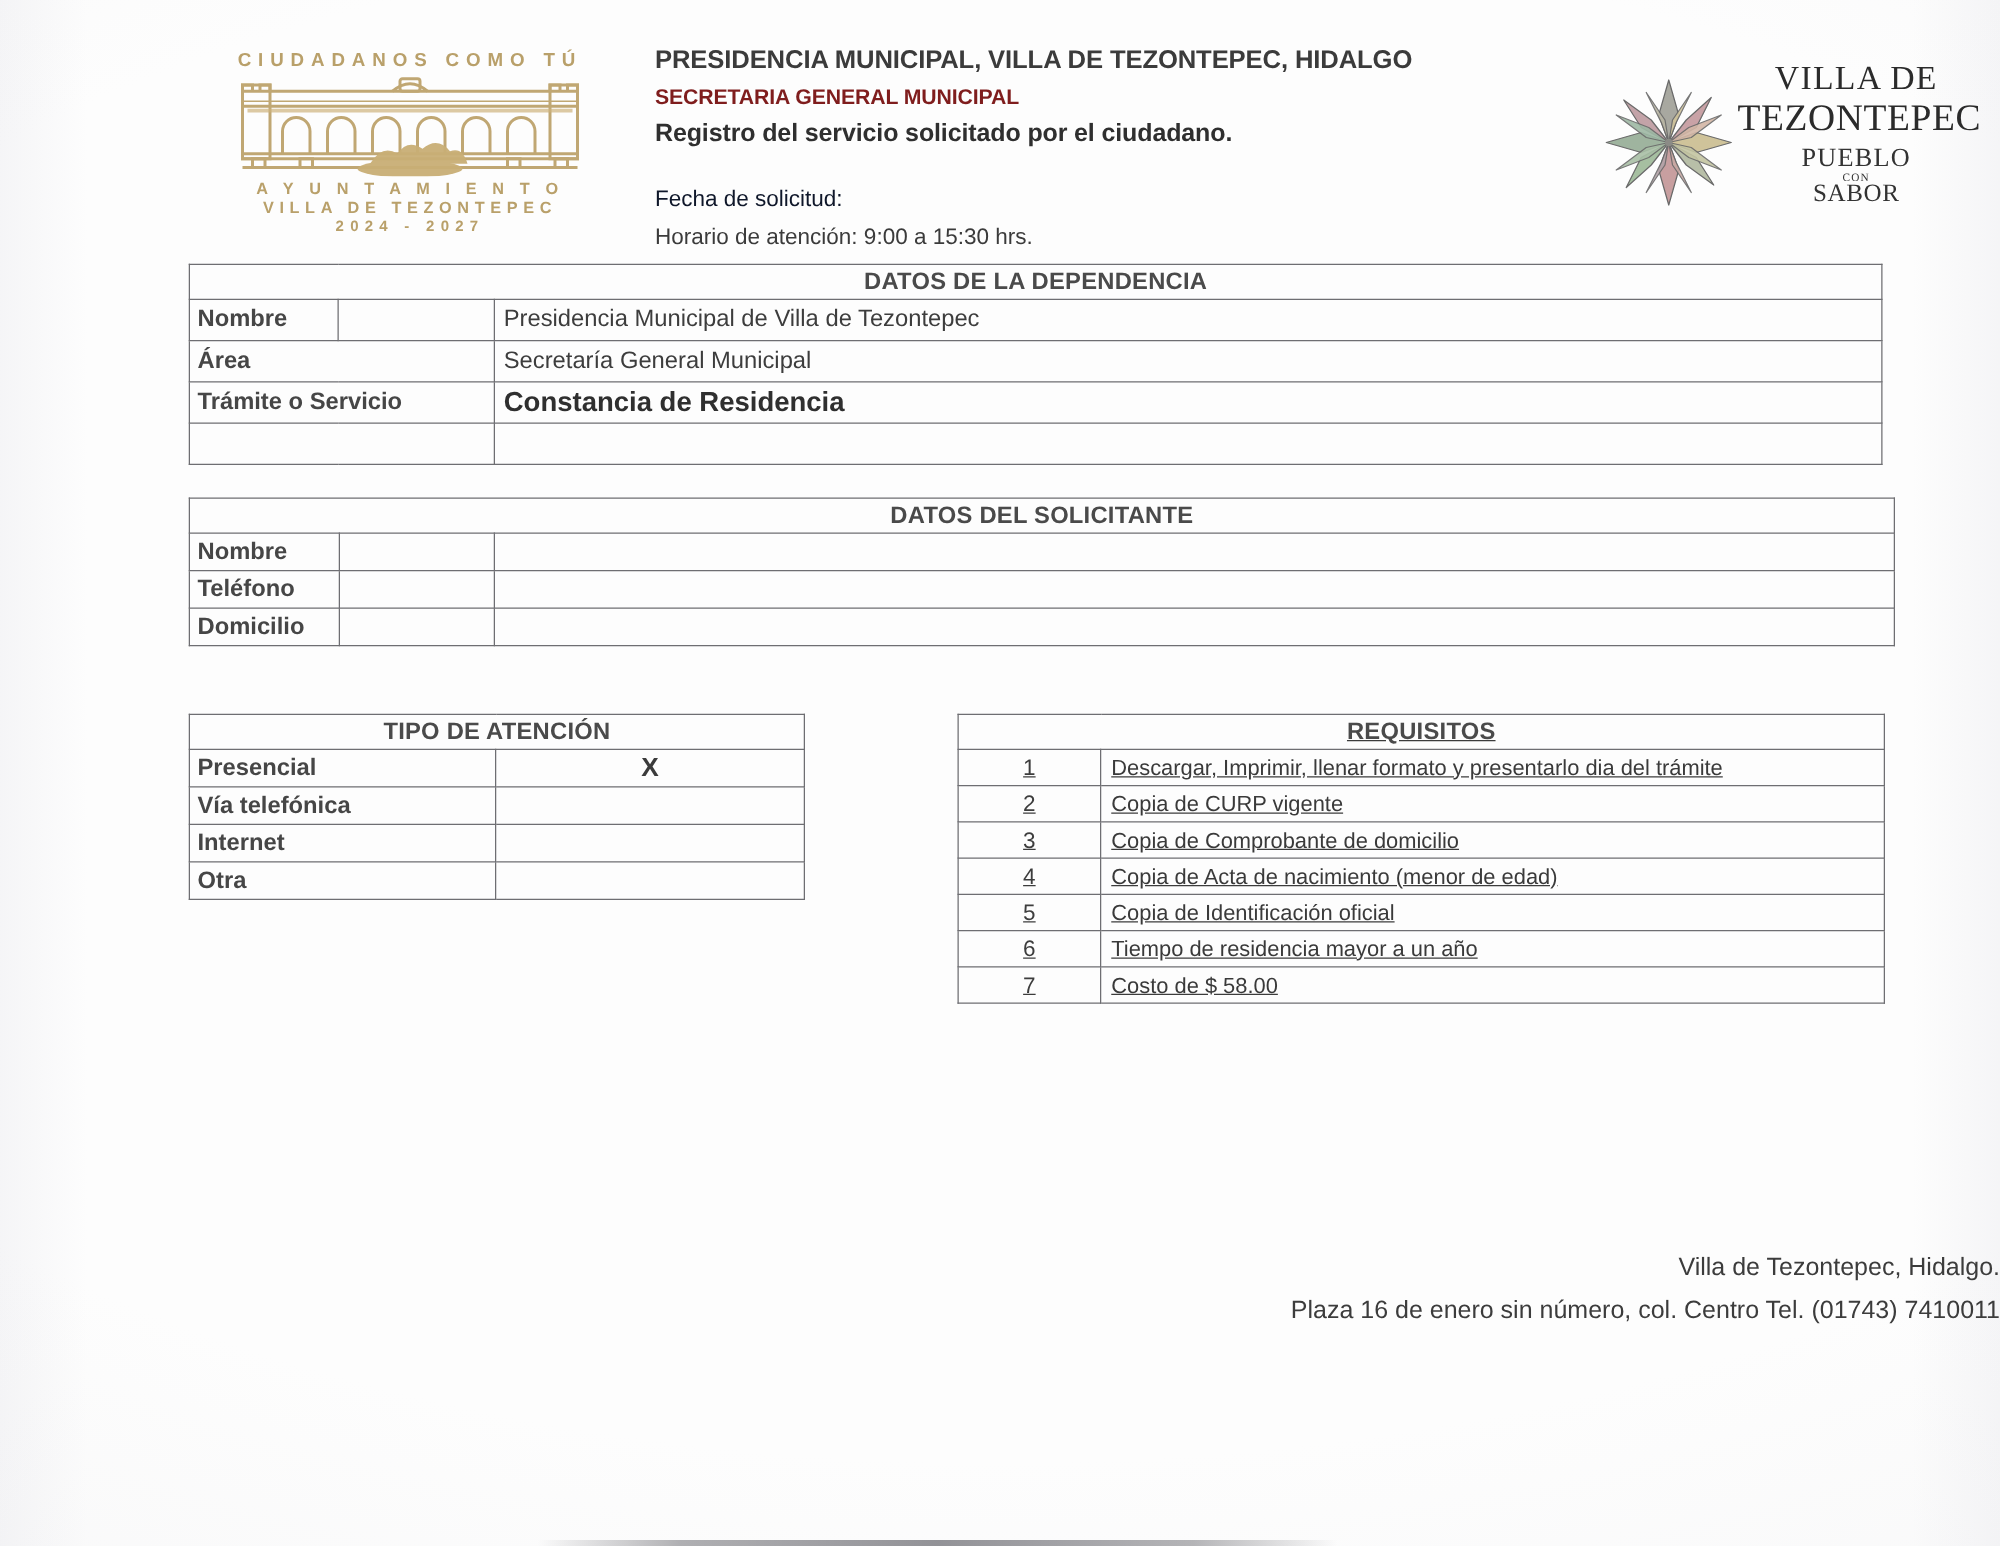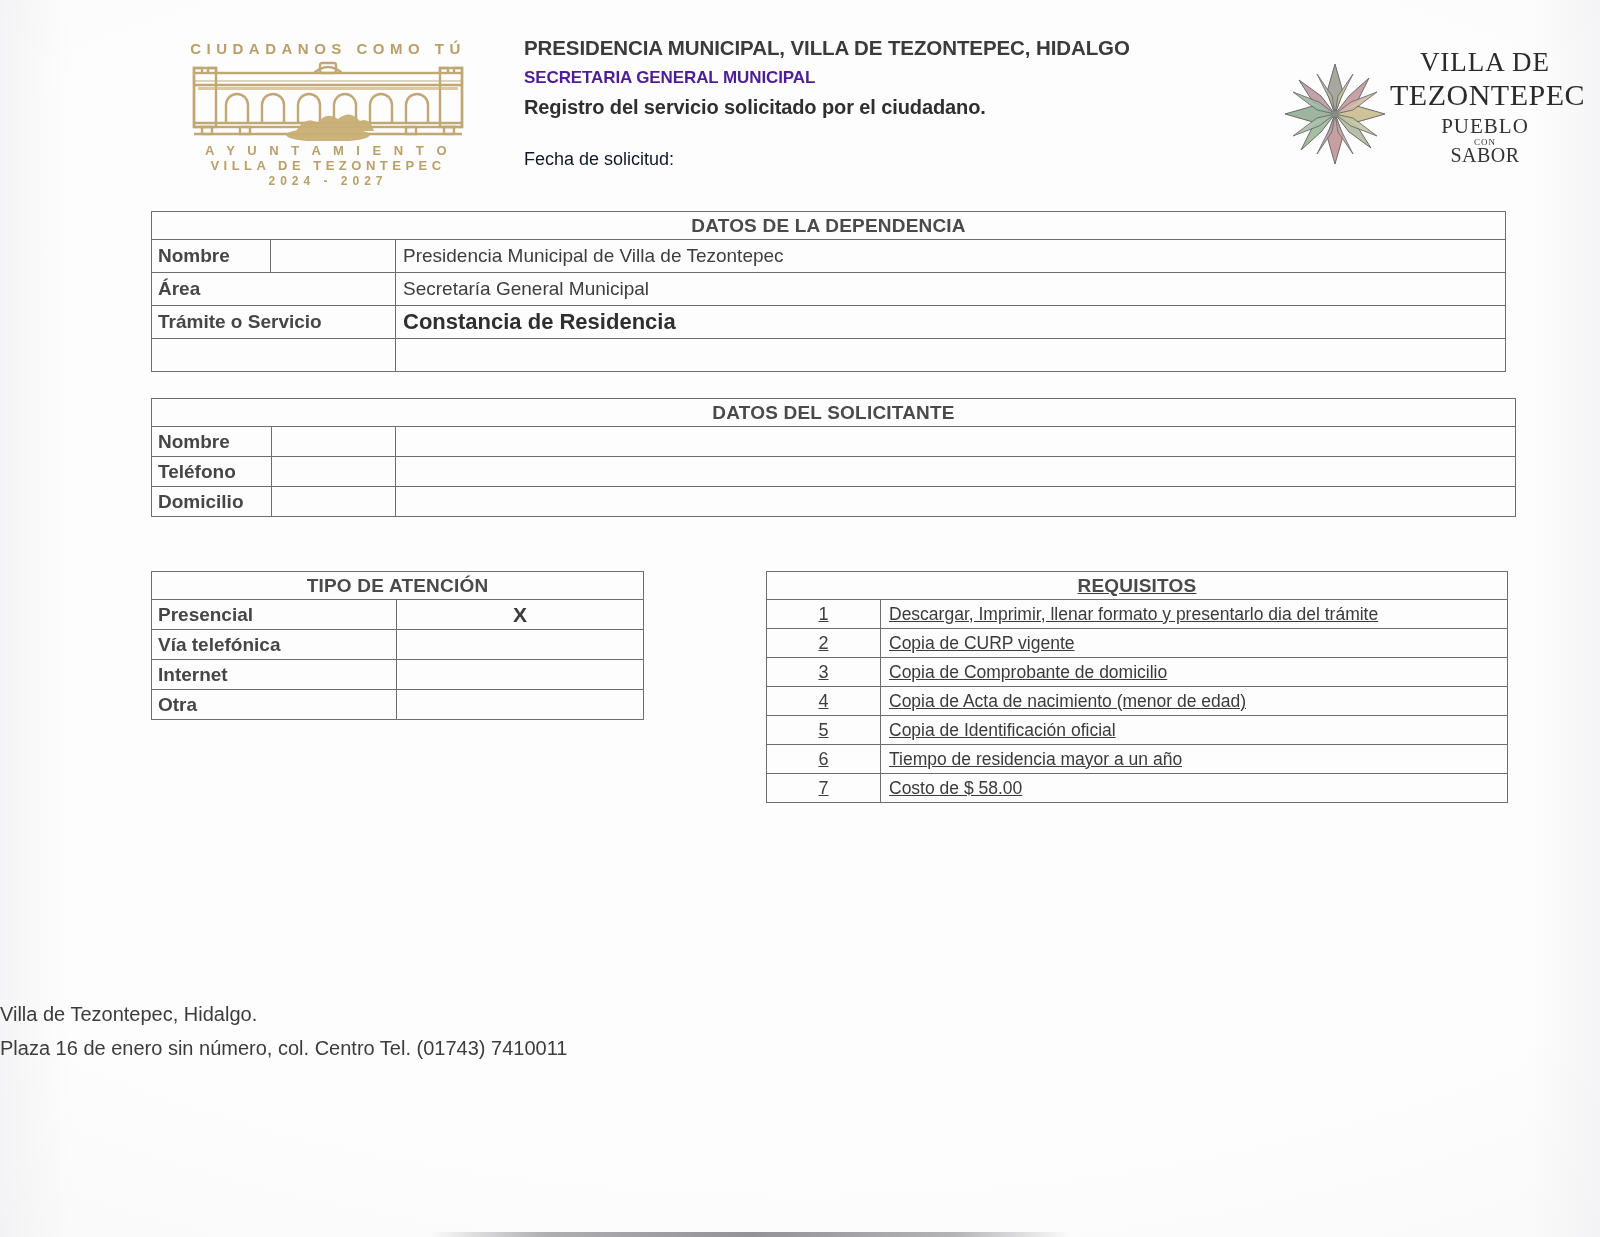--- a/index.html
+++ b/index.html
@@ -95,21 +95,21 @@
     font-size: 20.5px;
     font-weight: bold;
     letter-spacing: -0.1px;
     color: #3b3b3b;
     white-space: nowrap;
   }
   .head-line2 {
     font-size: 17px;
     font-weight: bold;
     margin-top: 8px;
-    color: #4c1d95;
+    color: #7f1d1d;
     letter-spacing: -0.1px;
   }
   .head-line3 {
     font-size: 20px;
     font-weight: bold;
     margin-top: 8px;
     color: #2f2f2f;
     letter-spacing: -0.1px;
   }
   .head-line4 {
@@ -255,21 +255,21 @@
   #tbl-requisitos { left: 766px; top: 571px; width: 741px; text-decoration: underline; }
   #tbl-requisitos td { height: 28px; }
   #tbl-requisitos tr.band td { height: 27px; }
 
   
   .footer {
     position: absolute;
     left: 0;
     top: 1003px;
     width: 1600px;
-    text-align: left;
+    text-align: right;
     color: #3c3c3c;
   }
   .foot1 { font-size: 20px; }
   .foot2 { font-size: 20px; margin-top: 11px; }
 </style>
 </head>
 <body>
 
 <div id="page">
 
@@ -322,20 +322,21 @@
         <div>VILLA DE TEZONTEPEC</div>
       </div>
       <div class="crest-years">2024 - 2027</div>
     </div>
 
     <div class="head-text">
       <div class="head-line1">PRESIDENCIA MUNICIPAL, VILLA DE TEZONTEPEC, HIDALGO</div>
       <div class="head-line2">SECRETARIA GENERAL MUNICIPAL</div>
       <div class="head-line3">Registro del servicio solicitado por el ciudadano.</div>
       <div class="head-line4">Fecha de solicitud:</div>
+      <div class="head-line5">Horario de atención: 9:00 a 15:30 hrs.</div>
     </div>
 
     <div class="brand">
       <div class="brand-star">
         <svg width="110" height="112" viewBox="0 0 110 112" xmlns="http://www.w3.org/2000/svg">
           <g transform="translate(55,56)" stroke="#6a6a6a" stroke-width="1" stroke-linejoin="round">
             <g>
               <path d="M0 0 L-8 -22 L0 -50 L8 -22 Z" fill="#a8a8a0"></path>
               <path d="M0 0 L14 -18 L34 -36 L22 -12 Z" fill="#c9a2a6"></path>
               <path d="M0 0 L22 -8 L50 0 L22 8 Z" fill="#cfc39a"></path>

